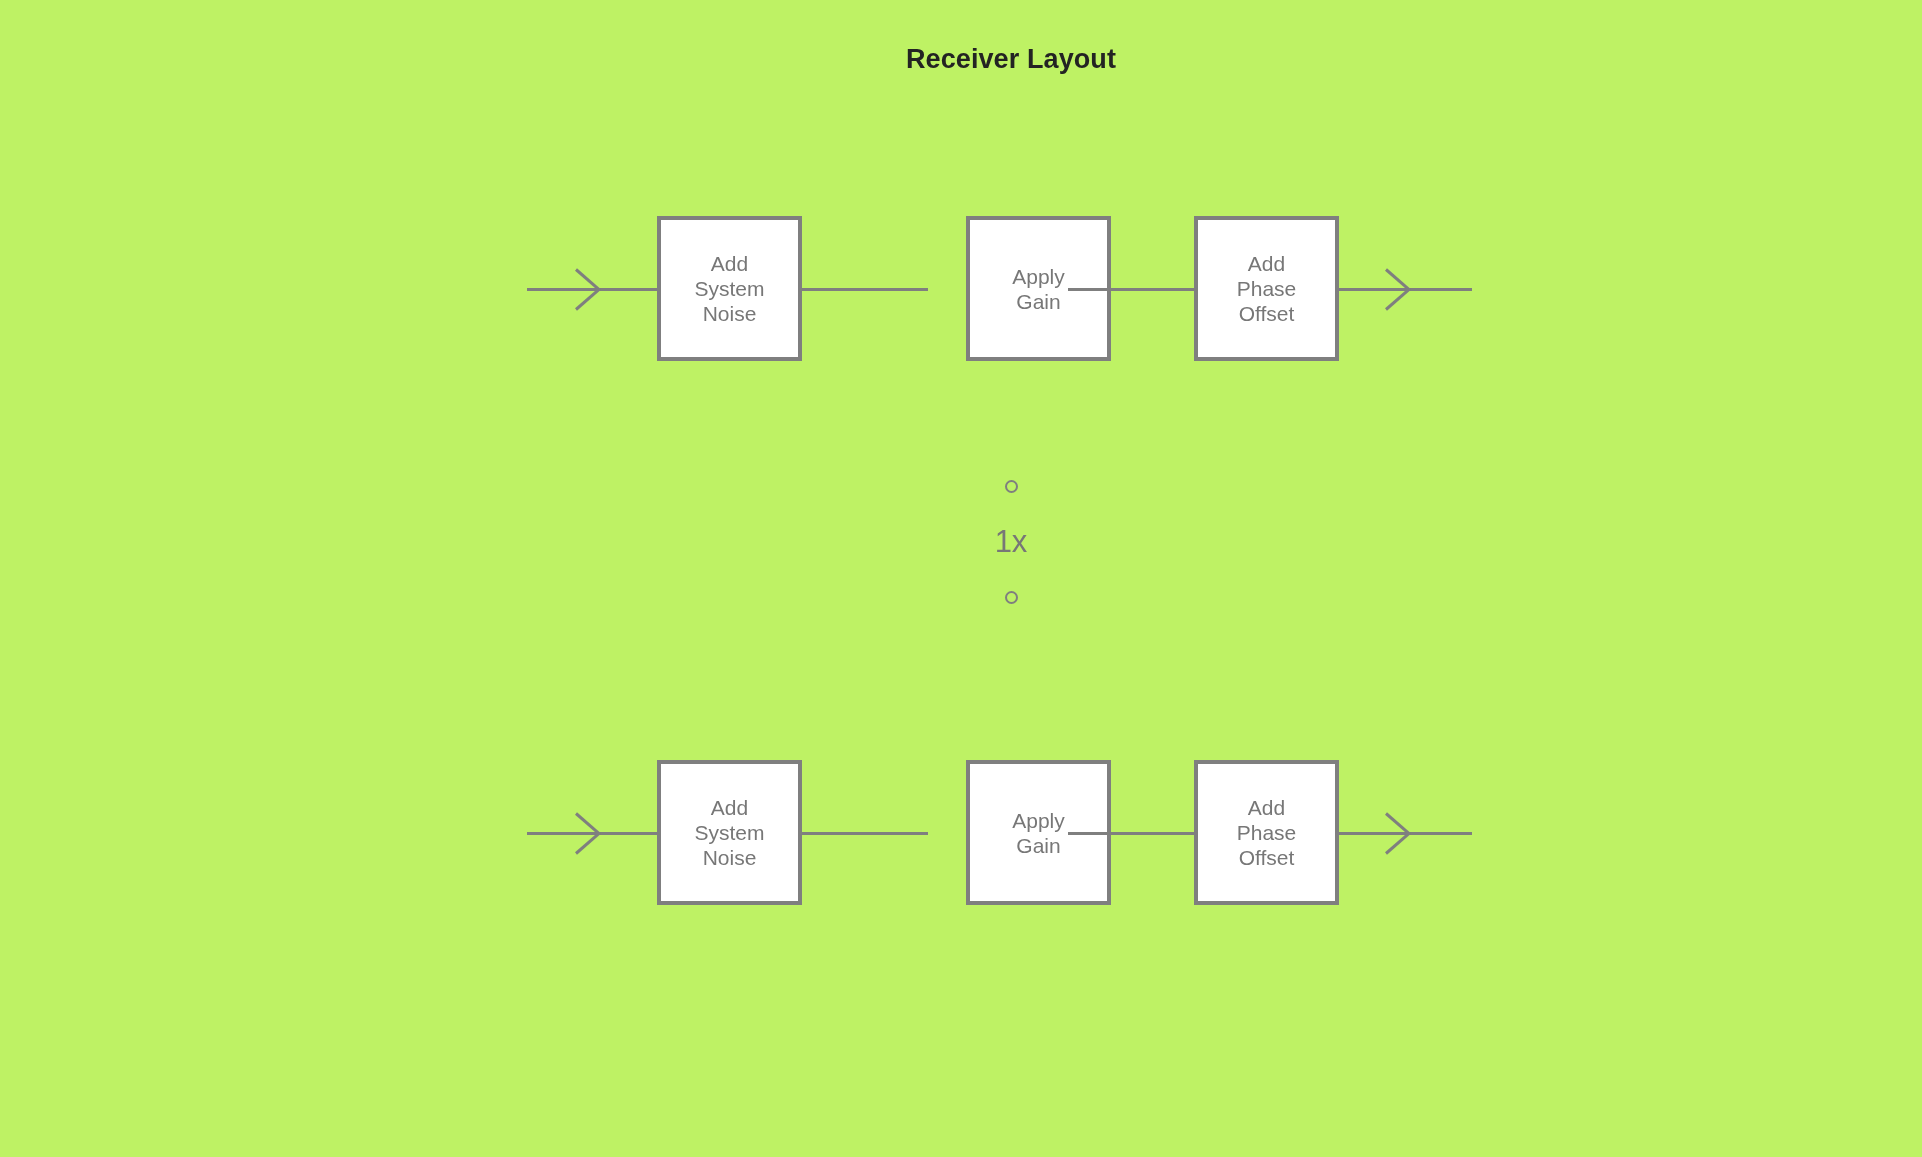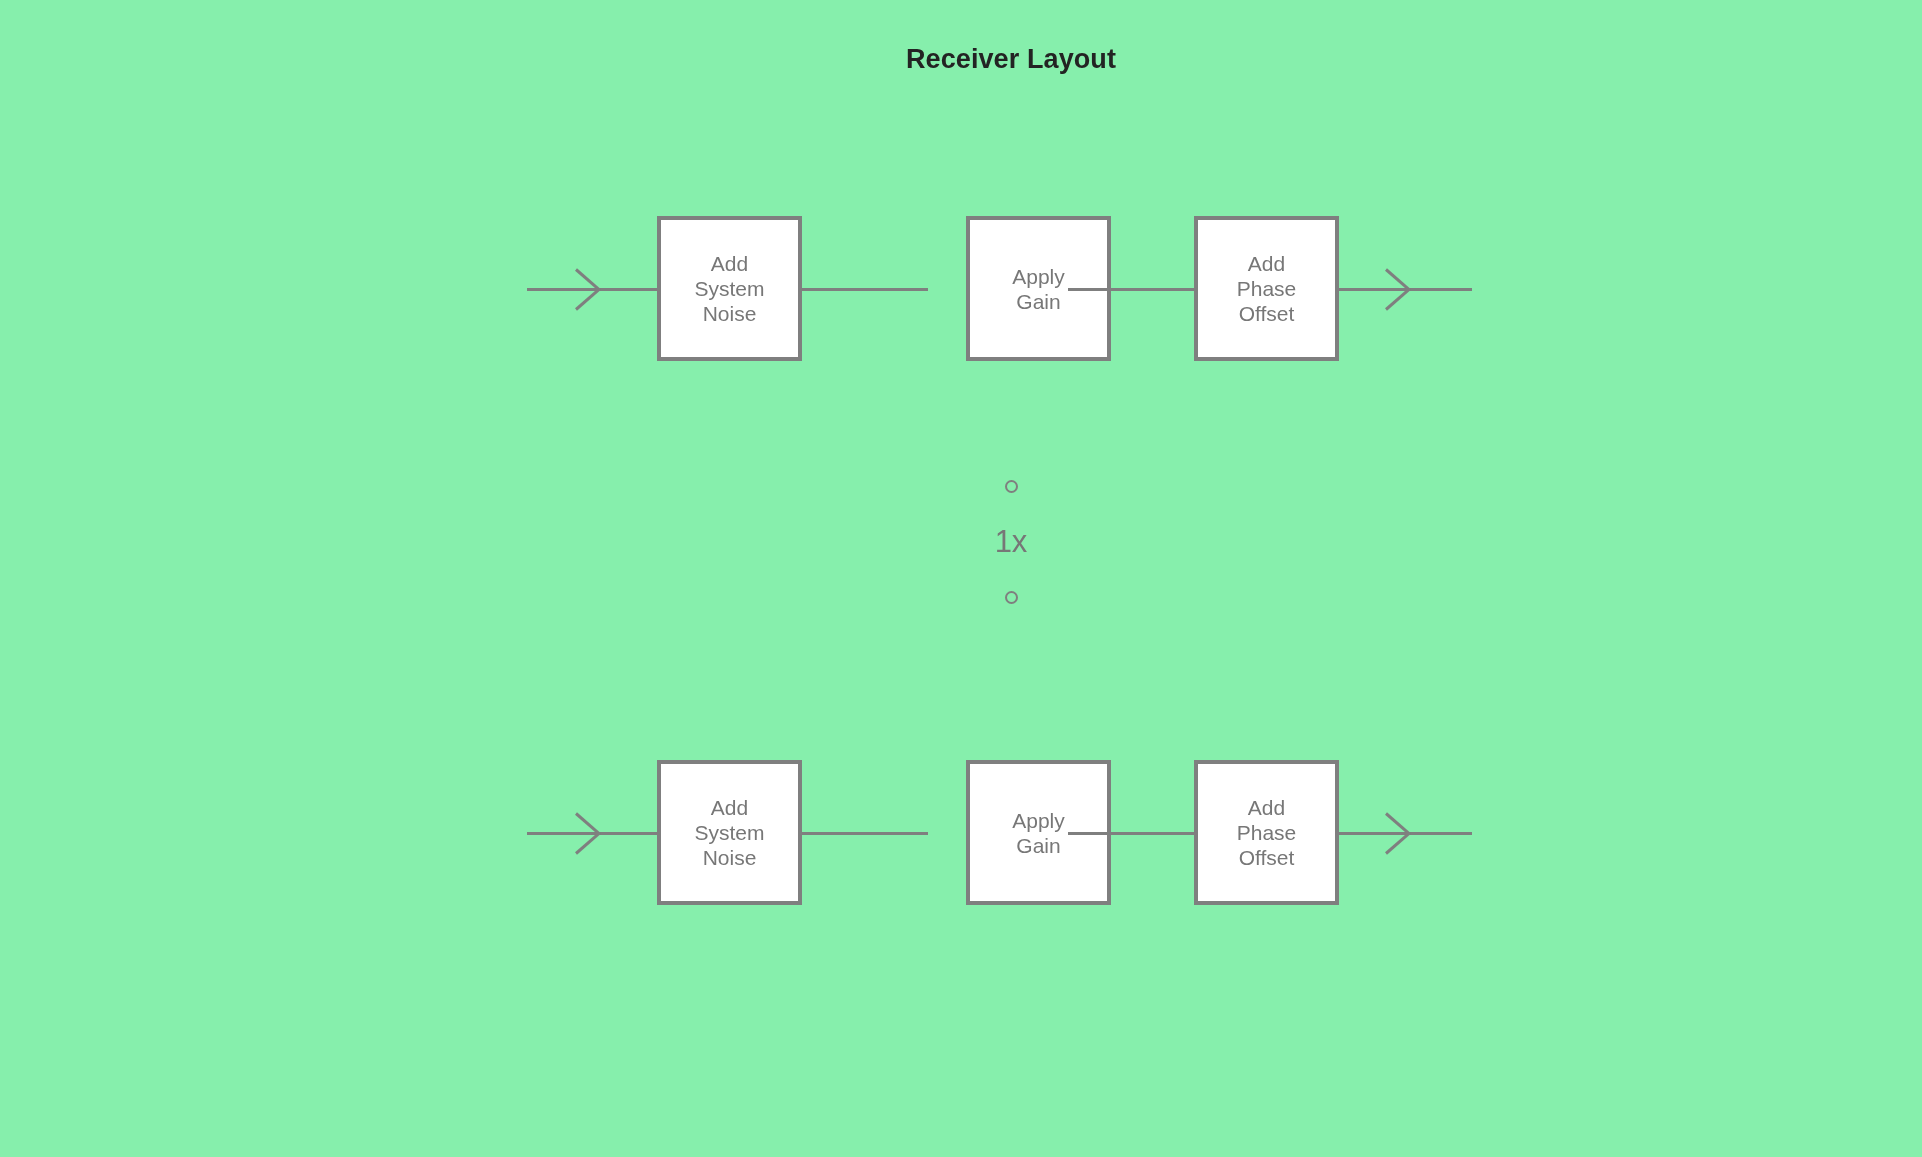--- a/index.html
+++ b/index.html
@@ -11,21 +11,21 @@
   body {
     font-family: "Liberation Sans", sans-serif;
     width: 1922px;
     height: 1157px;
     overflow: hidden;
   }
   #canvas {
     position: relative;
     width: 1922px;
     height: 1157px;
-    background: #86efac;
+    background: #bef264;
   }
 
   
   .diagram-title {
     position: absolute;
     left: 0;
     top: 44px;
     width: 2022px;
     text-align: center;
     font-size: 27px;

